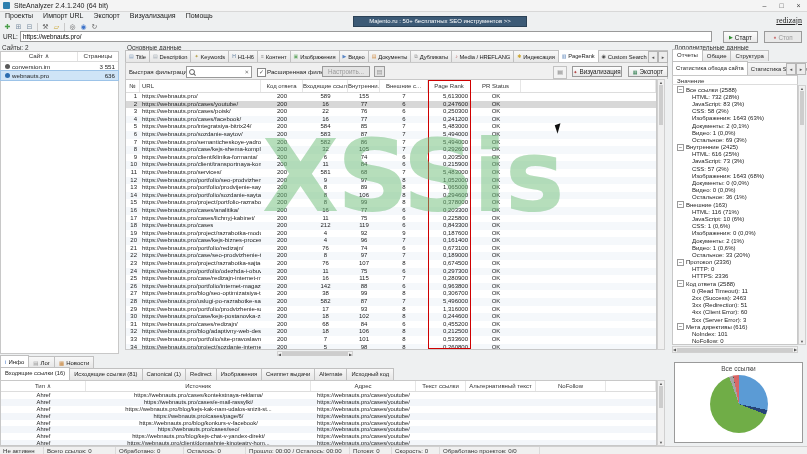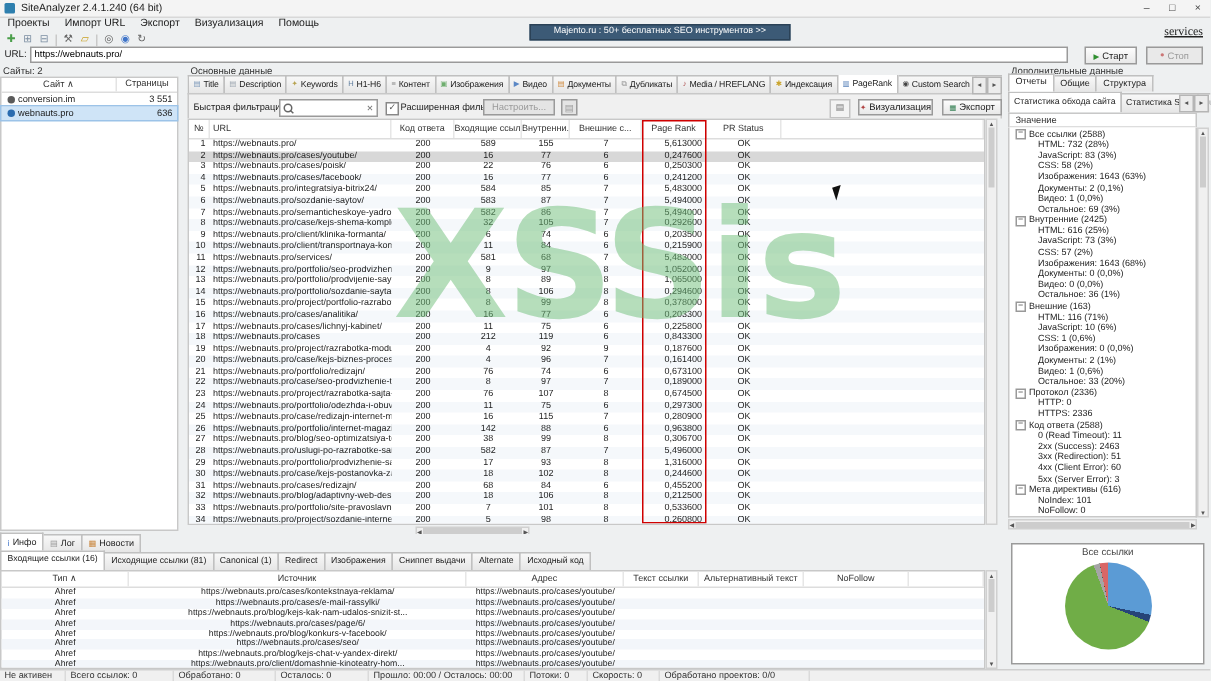--- a/index.html
+++ b/index.html
@@ -159,21 +159,21 @@
     <div class="tb-icon" style="color: rgb(125, 143, 163);">⊟</div>
     <div class="tb-sep"></div>
     <div class="tb-icon" style="color: rgb(102, 102, 102);">⚒</div>
     <div class="tb-icon" style="color: rgb(201, 162, 39);">▱</div>
     <div class="tb-sep"></div>
     <div class="tb-icon" style="color: rgb(85, 85, 85);">◎</div>
     <div class="tb-icon" style="color: rgb(63, 116, 201);">◉</div>
     <div class="tb-icon" style="color: rgb(102, 102, 102);">↻</div>
   </div>
 <div class="banner abs">Majento.ru : 50+ бесплатных SEO инструментов &gt;&gt;</div>
-<a class="facebook abs">services</a>
+<a class="facebook abs">redizajn</a>
 
 <span class="url-label abs">URL:</span>
 <input class="url-input abs" value="https://webnauts.pro/" style="">
 <div class="btn btn-start abs">
   <span style="color:#2f8f2f;font-size:5px">▶</span>
   <span>Старт</span>
 </div>
 <div class="btn btn-stop abs">
   <span style="color:#c77;font-size:5px">●</span>
   <span>Стоп</span>

